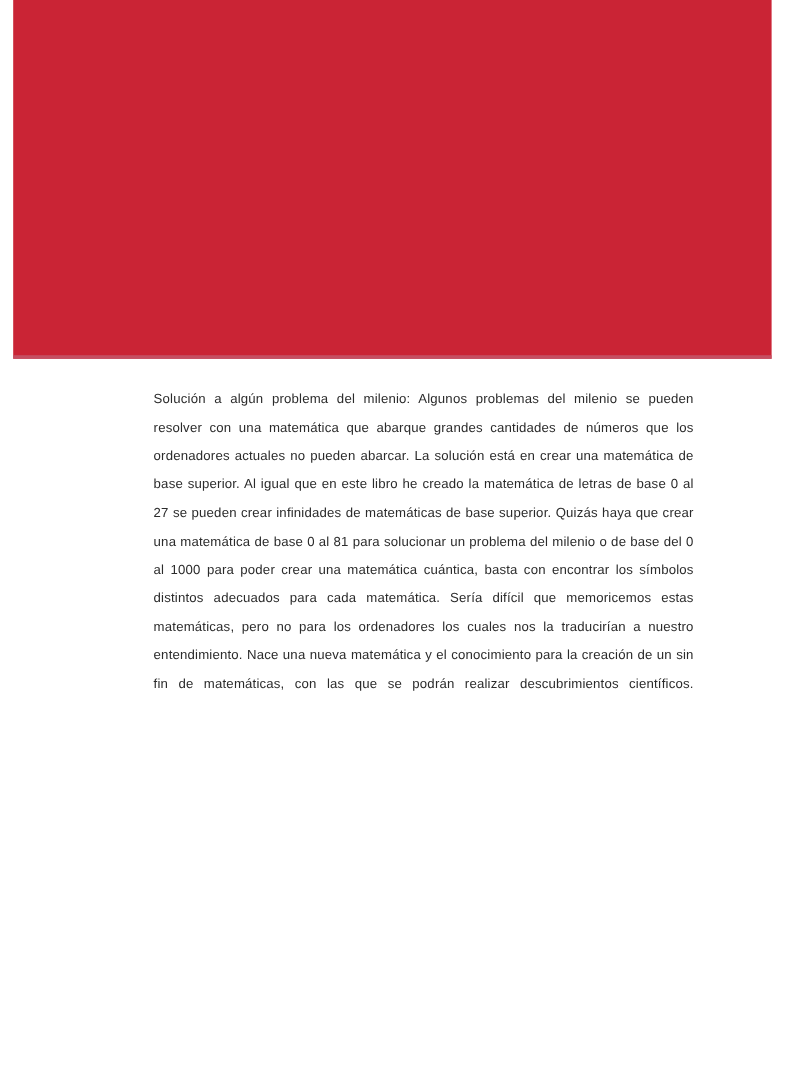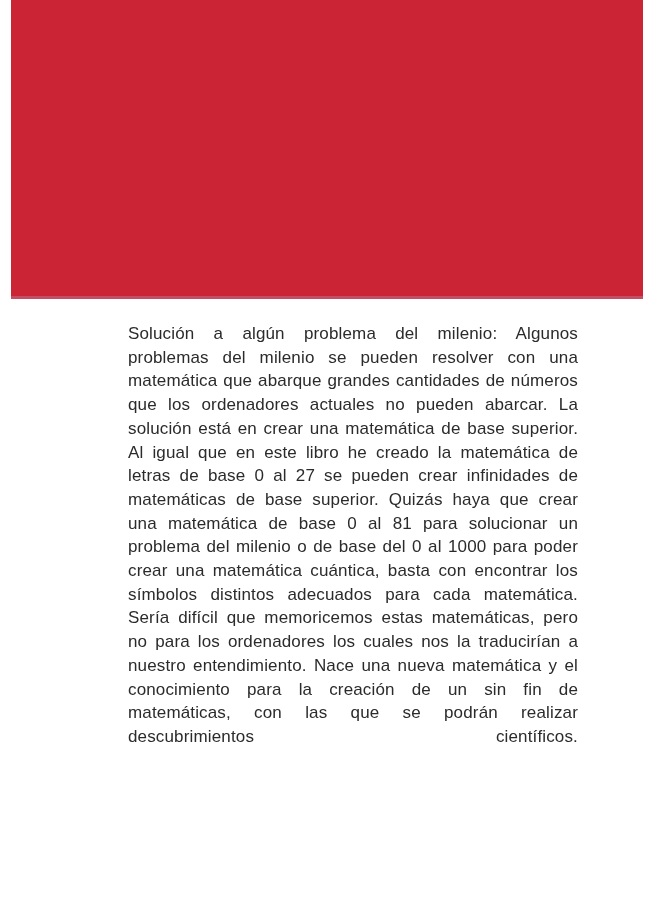--- a/index.html
+++ b/index.html
@@ -46,21 +46,21 @@
   .content {
     position: absolute;
     left: 128px;
     top: 322px;
     width: 450px;
   }
 
   .body-text {
     margin: 0;
     font-family: "Liberation Sans", "DejaVu Sans", sans-serif;
-    font-size: 17px;
+    font-size: 11px;
     line-height: 23.7px;
     color: #2b2b2b;
     text-align: justify;
     text-justify: inter-word;
     letter-spacing: 0.15px;
     word-spacing: 0.2px;
     -webkit-font-smoothing: antialiased;
     hyphens: none;
   }
 

